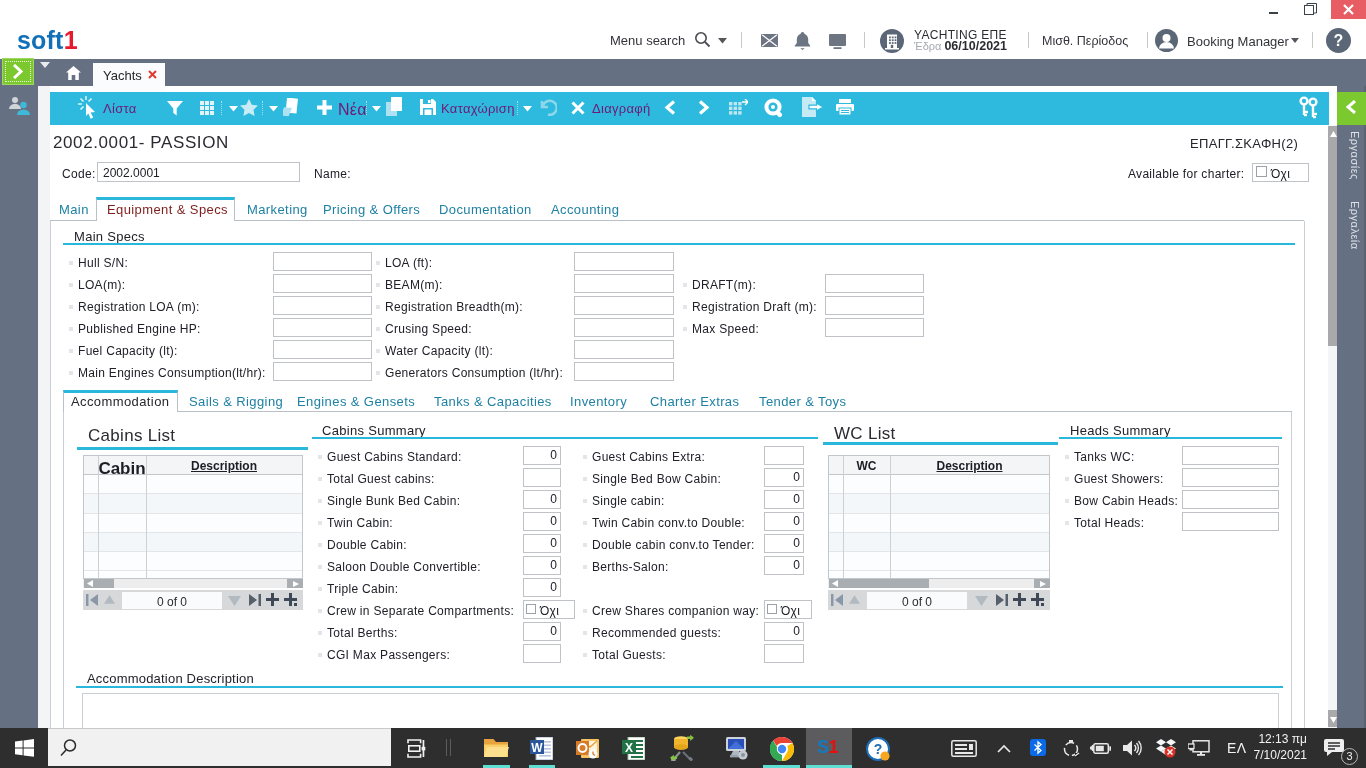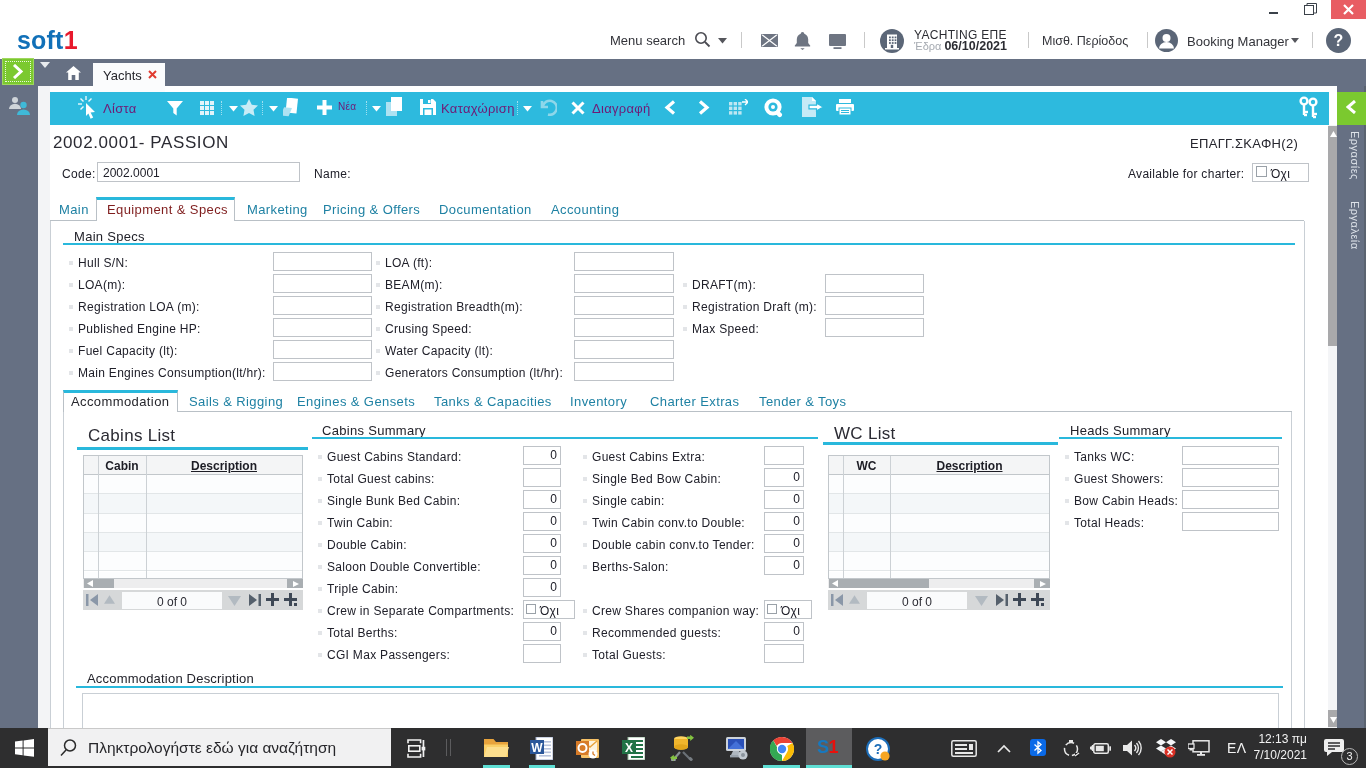--- a/index.html
+++ b/index.html
@@ -178,21 +178,21 @@
     </svg>
 <svg class="a" style="left:283px;top:98px" width="17" height="19" viewBox="0 0 17 19">
       <g transform="rotate(6 8 10)">
         <path d="M3 0 H14 V15 H3 Z" fill="#fff"></path>
         <path d="M1 10 L9 10 L6.5 18.5 L-1.5 18.5 Z" fill="#aee2f2"></path>
       </g>
     </svg>
 <svg class="a" style="left:317px;top:100px" width="15" height="15" viewBox="0 0 15 15">
       <path d="M5.5 0 H9.5 V5.5 H15 V9.5 H9.5 V15 H5.5 V9.5 H0 V5.5 H5.5 Z" fill="#fff"></path>
     </svg>
-<div class="a wt" style="left:338px;top:101px;font-size:10px;letter-spacing:.3px">Νέα</div>
+<div class="a wt" style="left:338px;top:101px;font-size:16px;letter-spacing:.3px">Νέα</div>
 <div class="a" style="left:366px;top:101px;height:14px;border-left:1px dotted rgba(255,255,255,.55)"></div>
 <svg class="a" style="left:372px;top:106px" width="9" height="6" viewBox="0 0 9 6">
       <path d="M0 0 H9 L4.5 5.5 Z" fill="#fff"></path>
     </svg>
 <svg class="a" style="left:386px;top:97px" width="17" height="19" viewBox="0 0 17 19">
       <rect x="0" y="5" width="11" height="14" fill="#aee2f2"></rect>
       <rect x="5" y="0" width="11" height="14" fill="#fff"></rect>
     </svg>
 <svg class="a" style="left:420px;top:99px" width="16" height="16" viewBox="0 0 16 16">
       <path d="M0 0 H13 L16 3 V16 H0 Z" fill="#fff"></path>
@@ -395,21 +395,21 @@
 <div class="lb dt" style="left:1074px;top:472px">Guest Showers:</div>
 <div class="in" style="left:1182px;top:468px;width:97px;height:19px"></div>
 <div class="lb dt" style="left:1074px;top:494px">Bow Cabin Heads:</div>
 <div class="in" style="left:1182px;top:490px;width:97px;height:19px"></div>
 <div class="lb dt" style="left:1074px;top:516px">Total Heads:</div>
 <div class="in" style="left:1182px;top:512px;width:97px;height:19px"></div>
 
 <div class="a" style="left:83px;top:455px;width:220px;height:124px;background:#fff;border:1px solid #c2c7cb"></div>
 <div class="a" style="left:84px;top:456px;width:218px;height:19px;background:#f4f5f6;border-bottom:1px solid #c2c7cb"></div>
 <div class="a" style="left:84px;top:459px;width:15px;text-align:center;font-size:12px;font-weight:bold;color:#1d1d25"></div>
-<div class="a" style="left:98px;top:459px;width:48px;text-align:center;font-size:12px;font-weight:bold;color:#1d1d25">Cabin</div>
+<div class="a" style="left:98px;top:459px;width:48px;text-align:center;font-size:17px;font-weight:bold;color:#1d1d25">Cabin</div>
 <div class="a" style="left:146px;top:459px;width:156px;text-align:center;font-size:12px;font-weight:bold;color:#1d1d25;text-decoration:underline">Description</div>
 <div class="a" style="left:84px;top:475.0px;width:218px;height:19.3px;background:#fcfdfe;border-bottom:1px solid #e2e6e8"></div>
 <div class="a" style="left:84px;top:494.3px;width:218px;height:19.3px;background:#f4f7f9;border-bottom:1px solid #e2e6e8"></div>
 <div class="a" style="left:84px;top:513.6px;width:218px;height:19.3px;background:#fcfdfe;border-bottom:1px solid #e2e6e8"></div>
 <div class="a" style="left:84px;top:532.9px;width:218px;height:19.3px;background:#f4f7f9;border-bottom:1px solid #e2e6e8"></div>
 <div class="a" style="left:84px;top:552.2px;width:218px;height:19.3px;background:#fcfdfe;border-bottom:1px solid #e2e6e8"></div>
 <div class="a" style="left:84px;top:571.5px;width:218px;height:6.5px;background:#fcfdfe"></div>
 <div class="a" style="left:98px;top:456px;width:1px;height:122px;background:#ccd1d5"></div>
 <div class="a" style="left:146px;top:456px;width:1px;height:122px;background:#ccd1d5"></div>
 <div class="a" style="left:83px;top:579px;width:220px;height:9px;background:#ededee"></div>
@@ -507,21 +507,20 @@
         <path d="M8.6 1.4 L19 0 V8.4 H8.6 Z"></path>
         <path d="M0 9.4 H7.6 V16.3 L0 15.2 Z"></path>
         <path d="M8.6 9.4 H19 V17.8 L8.6 16.4 Z"></path>
       </g>
     </svg>
 <div class="a" style="left:48px;top:728px;width:343px;height:38px;background:#f1f1f2;border-top:1px solid #c9c9c9"></div>
 <svg class="a" style="left:59px;top:739px" width="18" height="18" viewBox="0 0 18 18">
       <circle cx="11" cy="6.5" r="5.5" fill="none" stroke="#2b2b2b" stroke-width="1.5"></circle>
       <line x1="7" y1="11" x2="2" y2="16.5" stroke="#2b2b2b" stroke-width="1.5"></line>
     </svg>
-<div class="a" style="left:88px;top:739px;font-size:15.5px;color:#26262a">Πληκτρολογήστε εδώ για αναζήτηση</div>
 <svg class="a" style="left:407px;top:739px" width="19" height="19" viewBox="0 0 19 19">
       <g stroke="#f2f2f2" stroke-width="1.6" fill="none">
         <path d="M1 4.2 V1 H13.6 V4.2"></path>
         <path d="M1 14.8 V18 H13.6 V14.8"></path>
         <rect x="1.8" y="6.8" width="11" height="5.4"></rect>
       </g>
       <rect x="15.6" y="1" width="1.7" height="17" fill="#f2f2f2"></rect>
       <rect x="14.6" y="7.8" width="3.7" height="3.6" fill="#f2f2f2"></rect>
     </svg>
 <div class="a" style="left:446px;top:739px;width:1px;height:17px;background:#5c5c5e"></div>

